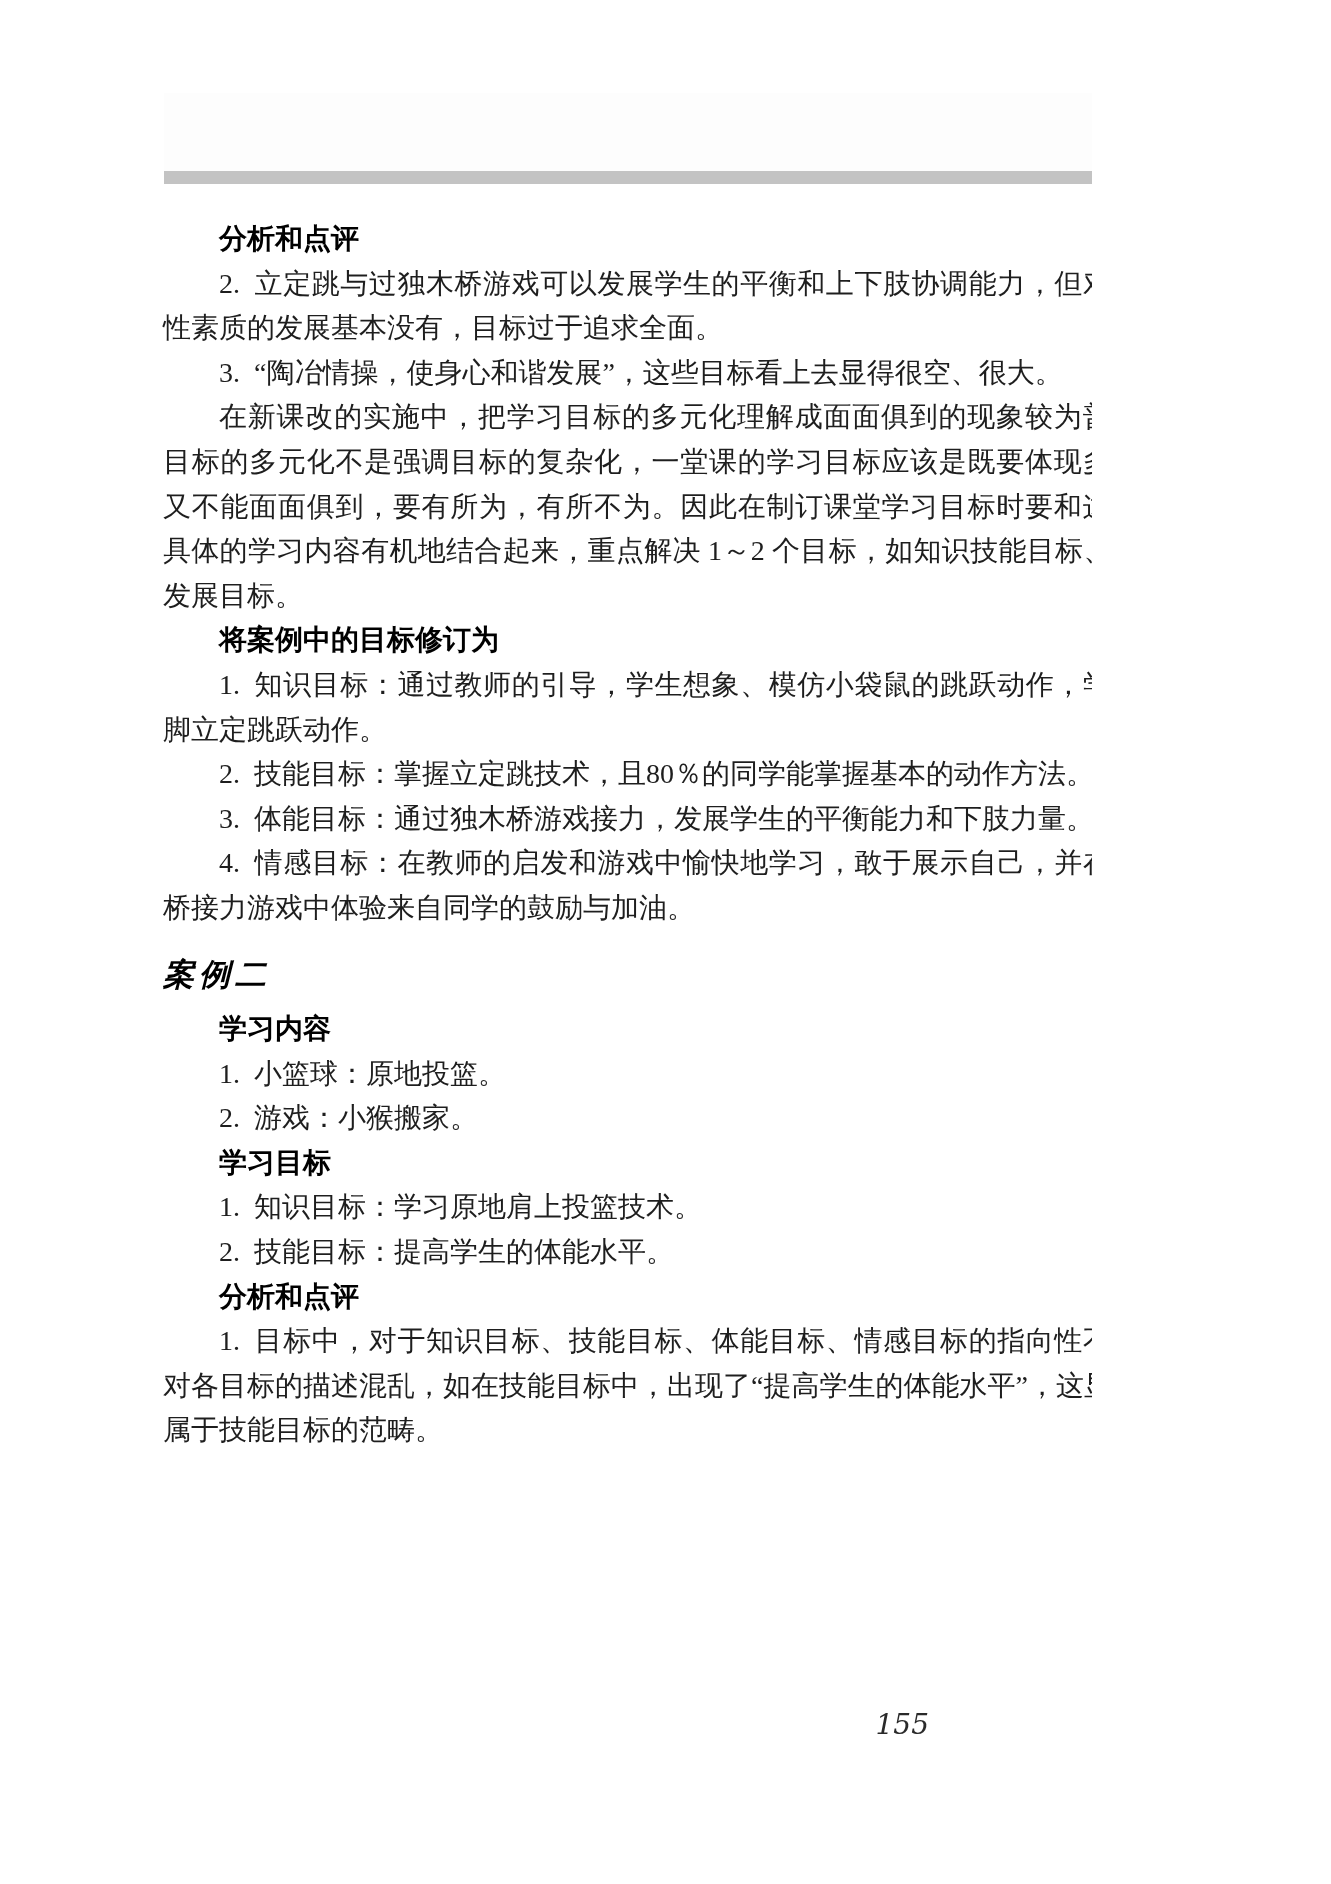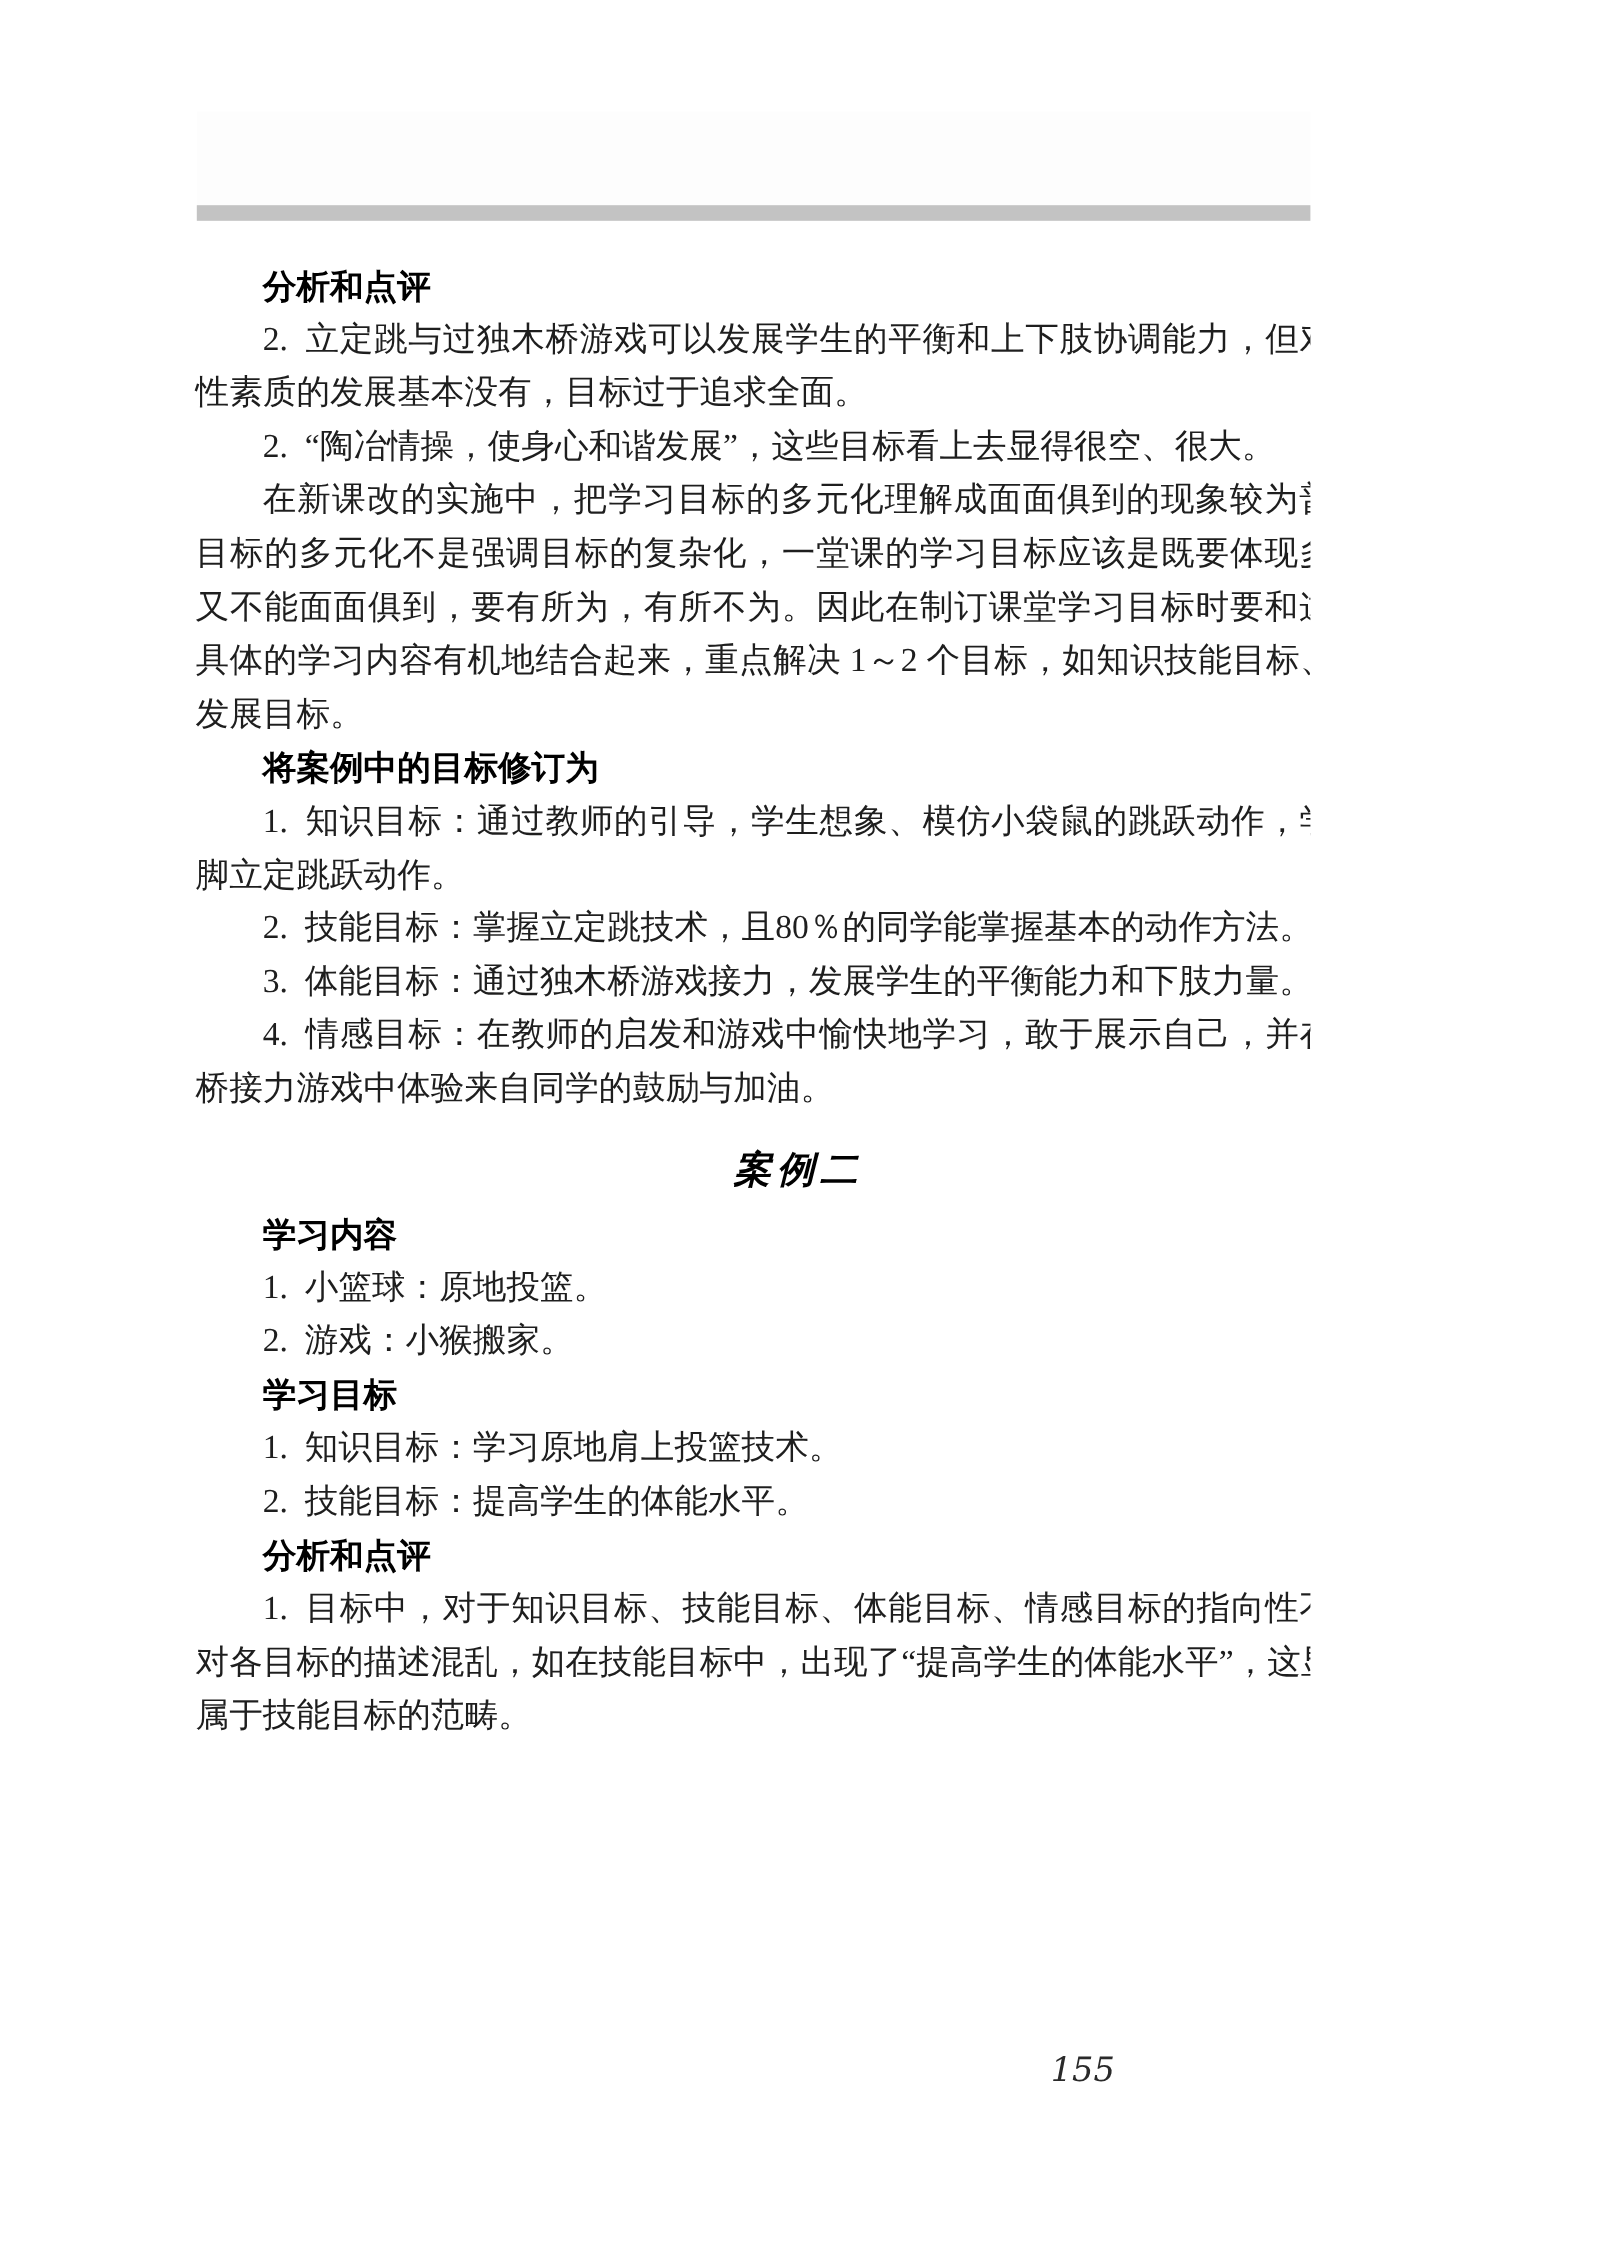--- a/index.html
+++ b/index.html
@@ -37,21 +37,21 @@
     font-weight:bold; font-size:28px; line-height:44.6px;
     color:#000000;
   }
   .content .misconception {
     margin-top:47px;
     font-weight:bold;
     color:#000000;
   }
   .content .case-title {
     margin-top:22px;
-    text-indent:0; text-align:center;
+    text-indent:0; 
     font-size:31px; line-height:44.6px;
     font-weight:bold; font-style:italic;
     letter-spacing:5px;
     color:#000000;
   }
   .content .after-case { margin-top:10px; }
   
   .pageno {
     position:absolute; top:1708px; right:163px;
     font-family:"DejaVu Serif", serif;
@@ -73,21 +73,21 @@
     <div class="stripe"></div>
   </div>
 
   <div class="hdr-bar"></div>
 
   <div class="content">
 
     <p class="h-sans">分析和点评</p>
 
     <p>2. 立定跳与过独木桥游戏可以发展学生的平衡和上下肢协调能力，但对柔韧性素质的发展基本没有，目标过于追求全面。</p>
-    <p>2. “陶冶情操，使身心和谐发展”，这些目标看上去显得很空、很大。</p>
+    <p>3. “陶冶情操，使身心和谐发展”，这些目标看上去显得很空、很大。</p>
     <p>在新课改的实施中，把学习目标的多元化理解成面面俱到的现象较为普遍。目标的多元化不是强调目标的复杂化，一堂课的学习目标应该是既要体现多元化又不能面面俱到，要有所为，有所不为。因此在制订课堂学习目标时要和这堂课具体的学习内容有机地结合起来，重点解决 1～2 个目标，如知识技能目标、体能发展目标。</p>
 
     <p class="h-sans">将案例中的目标修订为</p>
 
     <p>1. 知识目标：通过教师的引导，学生想象、模仿小袋鼠的跳跃动作，学习双脚立定跳跃动作。</p>
     <p>2. 技能目标：掌握立定跳技术，且80％的同学能掌握基本的动作方法。</p>
     <p>3. 体能目标：通过独木桥游戏接力，发展学生的平衡能力和下肢力量。</p>
     <p>4. 情感目标：在教师的启发和游戏中愉快地学习，敢于展示自己，并在独木桥接力游戏中体验来自同学的鼓励与加油。</p>
 
 

